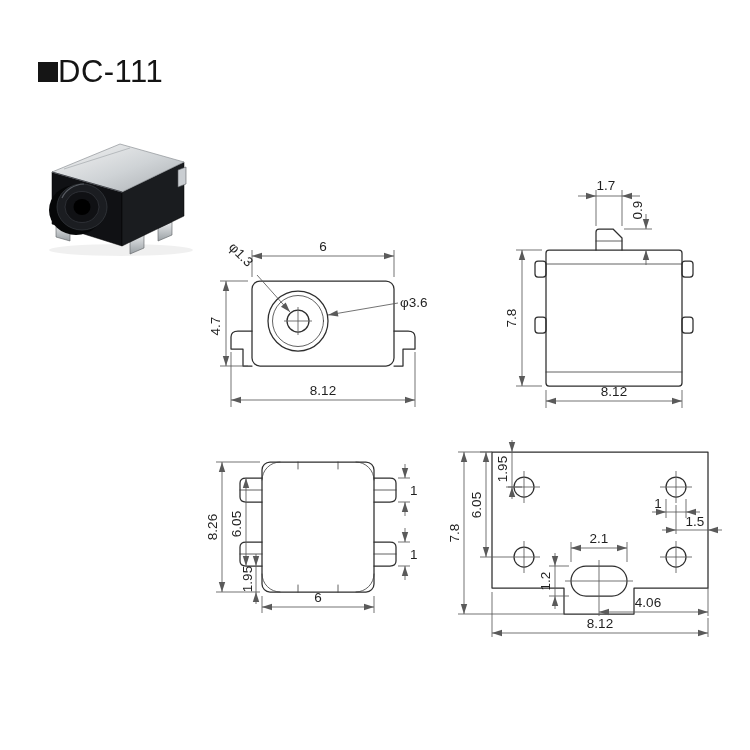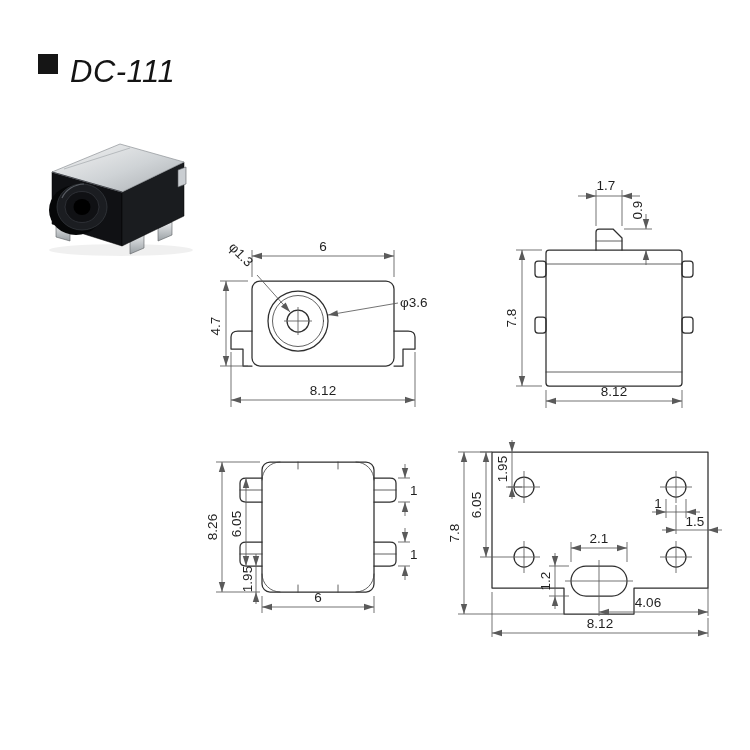--- a/index.html
+++ b/index.html
@@ -1,18 +1,18 @@
 <!DOCTYPE html>
 <html><head>
 <meta charset="utf-8">
 <style>
   html,body{margin:0;padding:0;background:#ffffff;}
   #page{position:relative;width:750px;height:750px;background:#ffffff;overflow:hidden;
         font-family:"Liberation Sans",sans-serif;}
-  #title-block{position:absolute;left:38px;top:54px;display:flex;align-items:flex-start;gap:12px;font-style:italic;}
+  #title-block{position:absolute;left:38px;top:54px;display:flex;align-items:center;gap:0;}
   #title-square{width:20px;height:20px;background:#151515;}
   #page-title{font-size:31px;color:#141414;letter-spacing:.5px;}
   svg{position:absolute;left:0;top:0;}
   #photo{left:26px;top:124px;}
   .ol{fill:none;stroke:#2e2e2e;stroke-width:1.25;stroke-linejoin:round;stroke-linecap:round;}
   .ol2{fill:none;stroke:#3a3a3a;stroke-width:.8;stroke-linejoin:round;stroke-linecap:round;}
   .dl{fill:none;stroke:#5a5a5a;stroke-width:.85;}
   text.dim{font-family:"Liberation Sans",sans-serif;font-size:13.5px;fill:#1f1f1f;}
 </style>
 </head>

